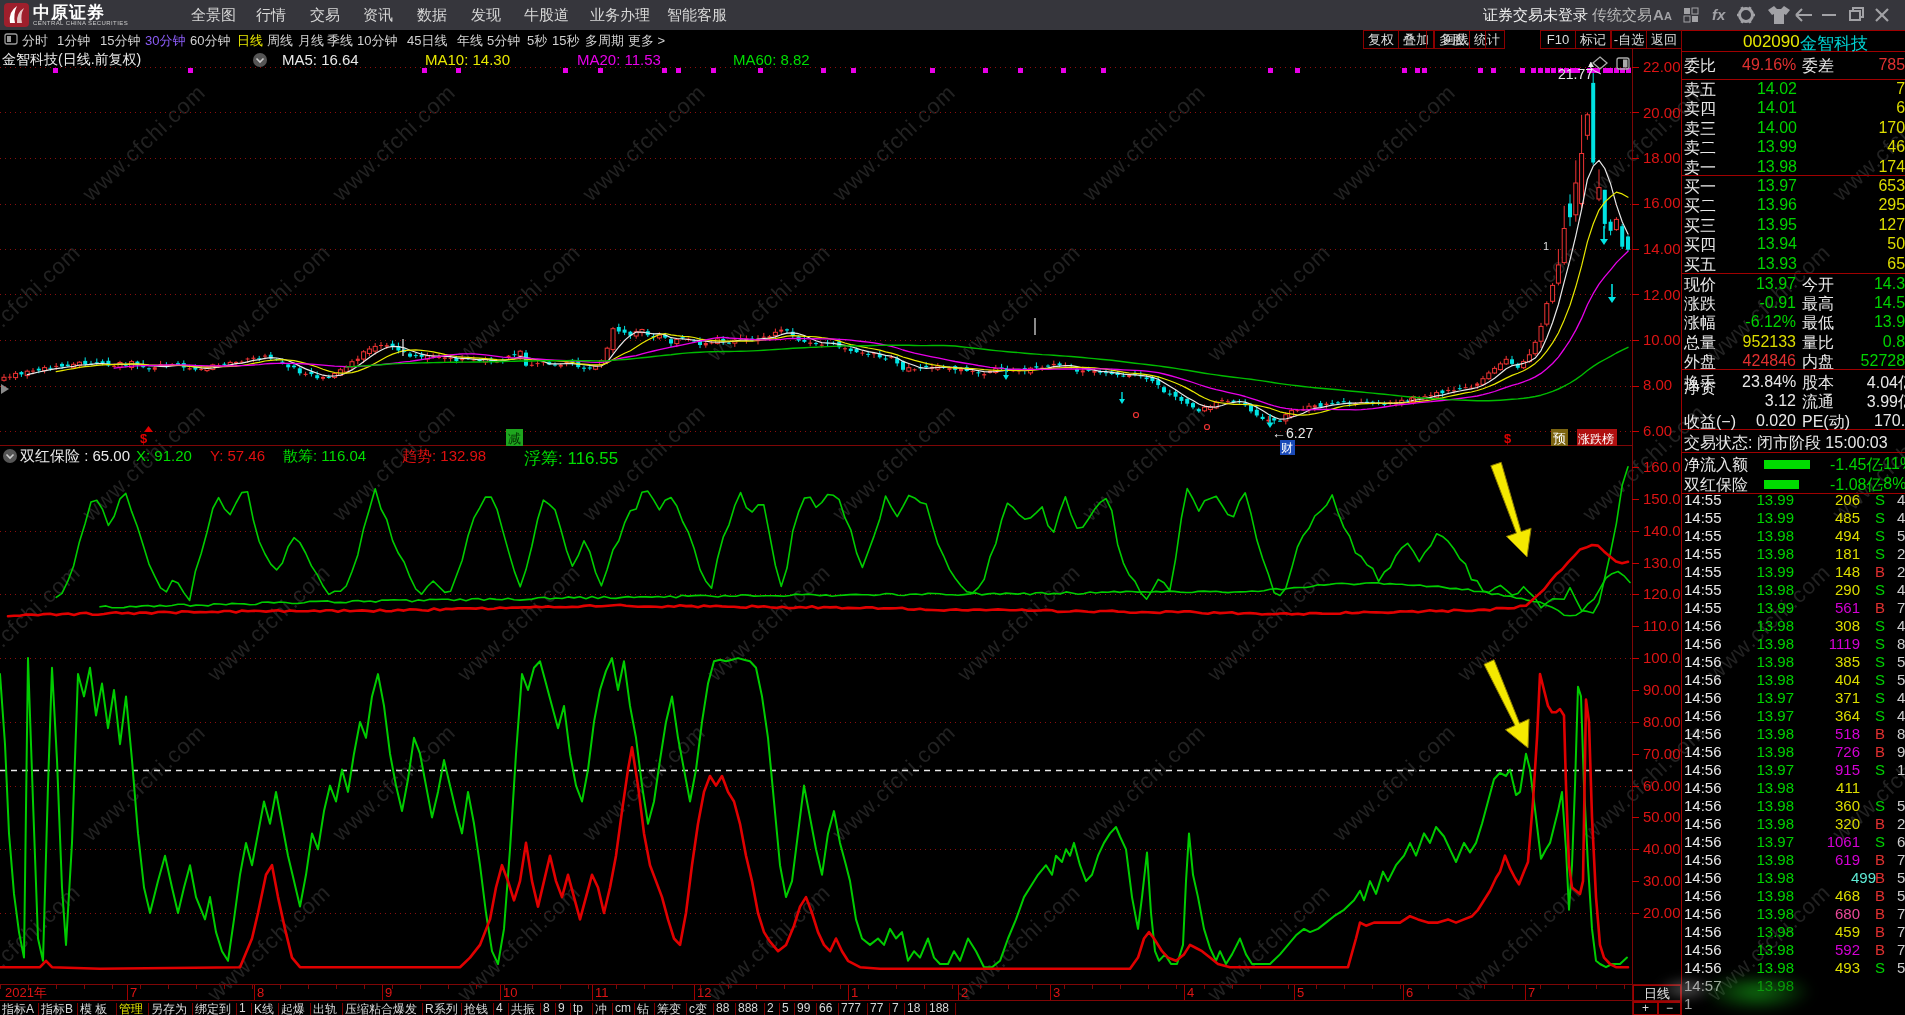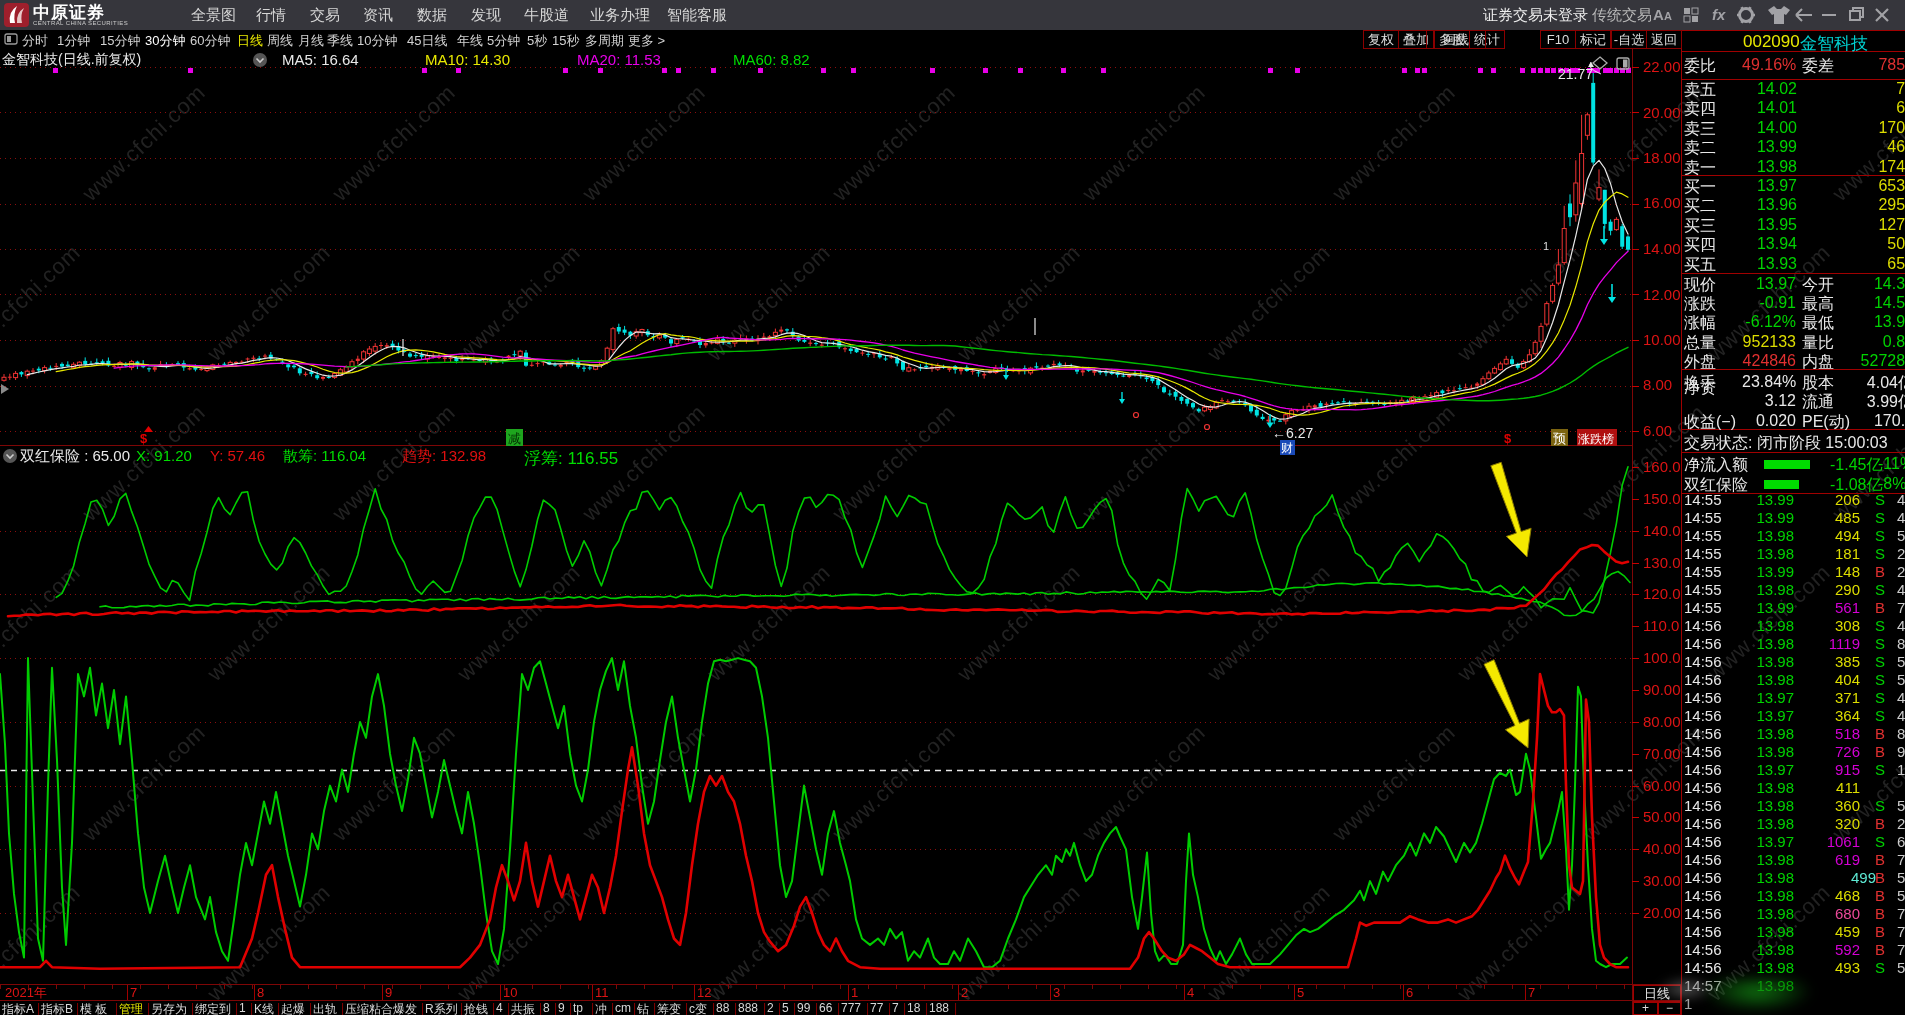--- a/index.html
+++ b/index.html
@@ -937,21 +937,21 @@
 </svg>
   </div>
 <div class="row2">
     <svg width="20" height="19" style="position:absolute;left:2px;top:0">
       <rect x="3" y="4" width="12" height="10" rx="2" fill="none" stroke="#999" stroke-width="1.3"></rect>
       <rect x="5" y="6" width="4" height="6" fill="#999"></rect>
     </svg>
     <div class="p" style="left:22px;color:#d2d2d2">分时</div>
     <div class="p" style="left:57px;color:#d2d2d2">1分钟</div>
     <div class="p" style="left:100px;color:#d2d2d2">15分钟</div>
-    <div class="p" style="left:145px;color:#ffffff">30分钟</div>
+    <div class="p" style="left:145px;color:#8b5cf6">30分钟</div>
     <div class="p" style="left:190px;color:#d2d2d2">60分钟</div>
     <div class="p" style="left:237px;color:#e8e800">日线</div>
     <div class="p" style="left:267px;color:#d2d2d2">周线</div>
     <div class="p" style="left:298px;color:#d2d2d2">月线</div>
     <div class="p" style="left:327px;color:#d2d2d2">季线</div>
     <div class="p" style="left:357px;color:#d2d2d2">10分钟</div>
     <div class="p" style="left:407px;color:#d2d2d2">45日线</div>
     <div class="p" style="left:457px;color:#d2d2d2">年线</div>
     <div class="p" style="left:487px;color:#d2d2d2">5分钟</div>
     <div class="p" style="left:527px;color:#d2d2d2">5秒</div>

